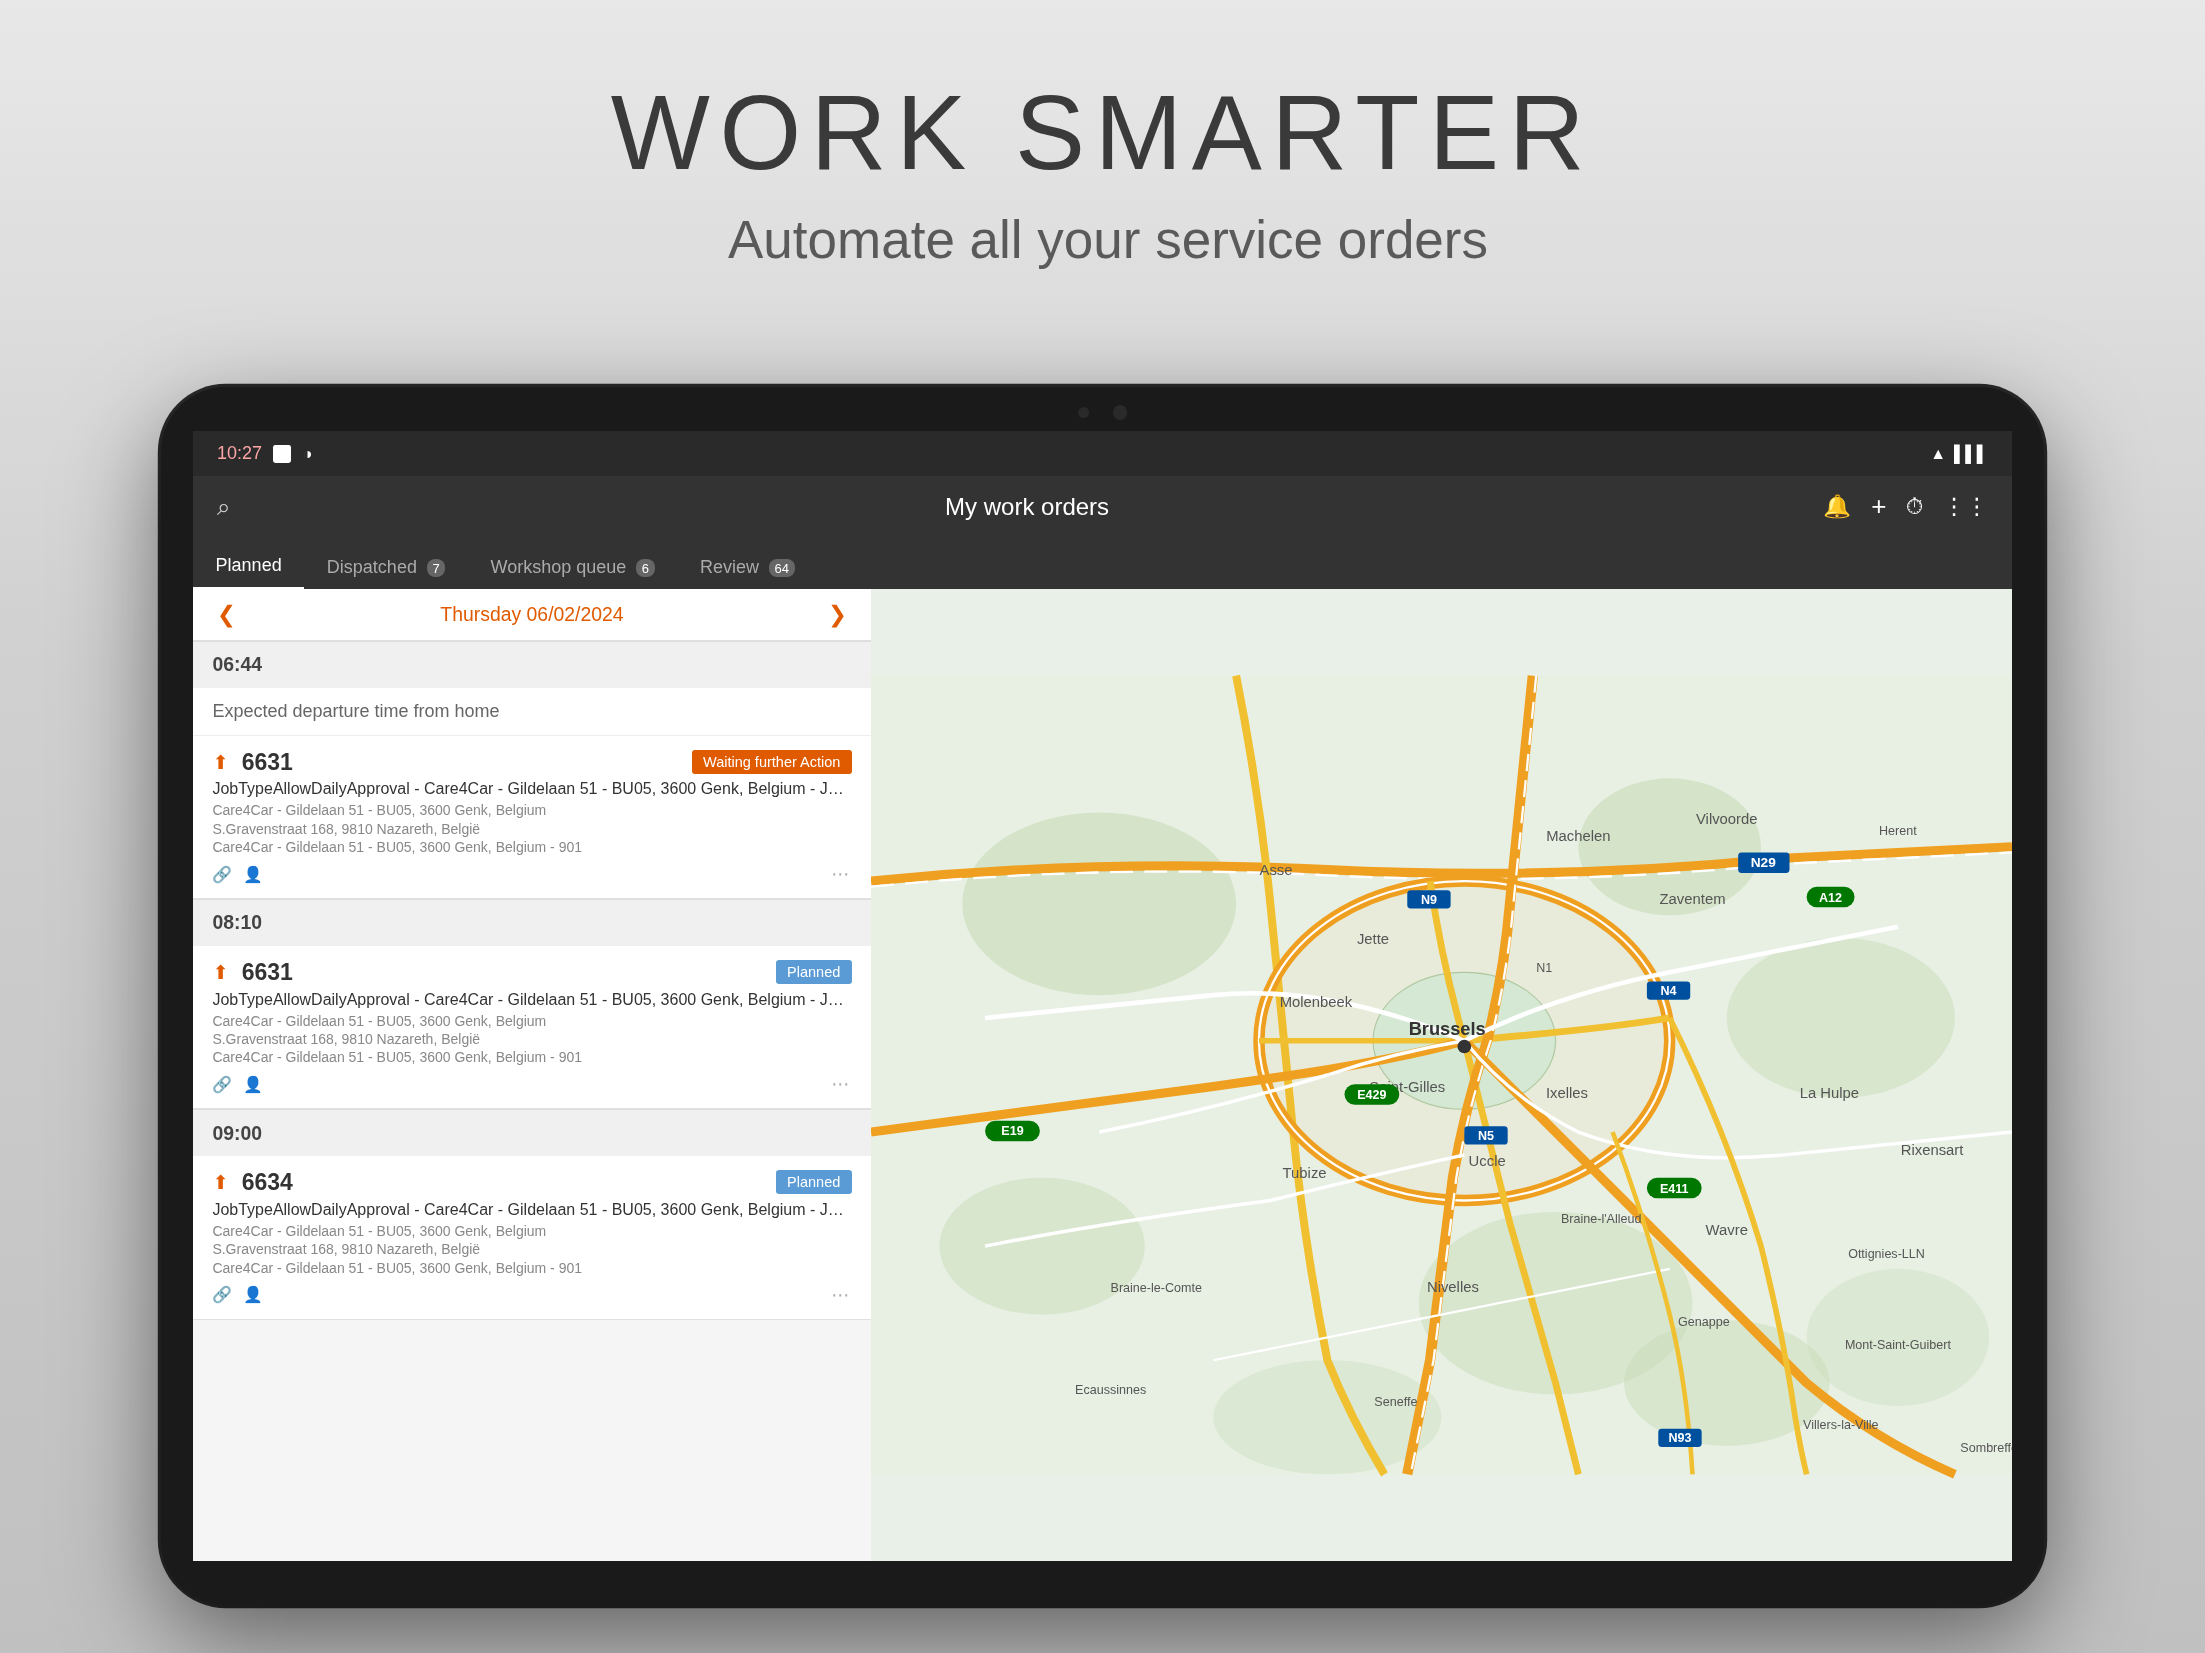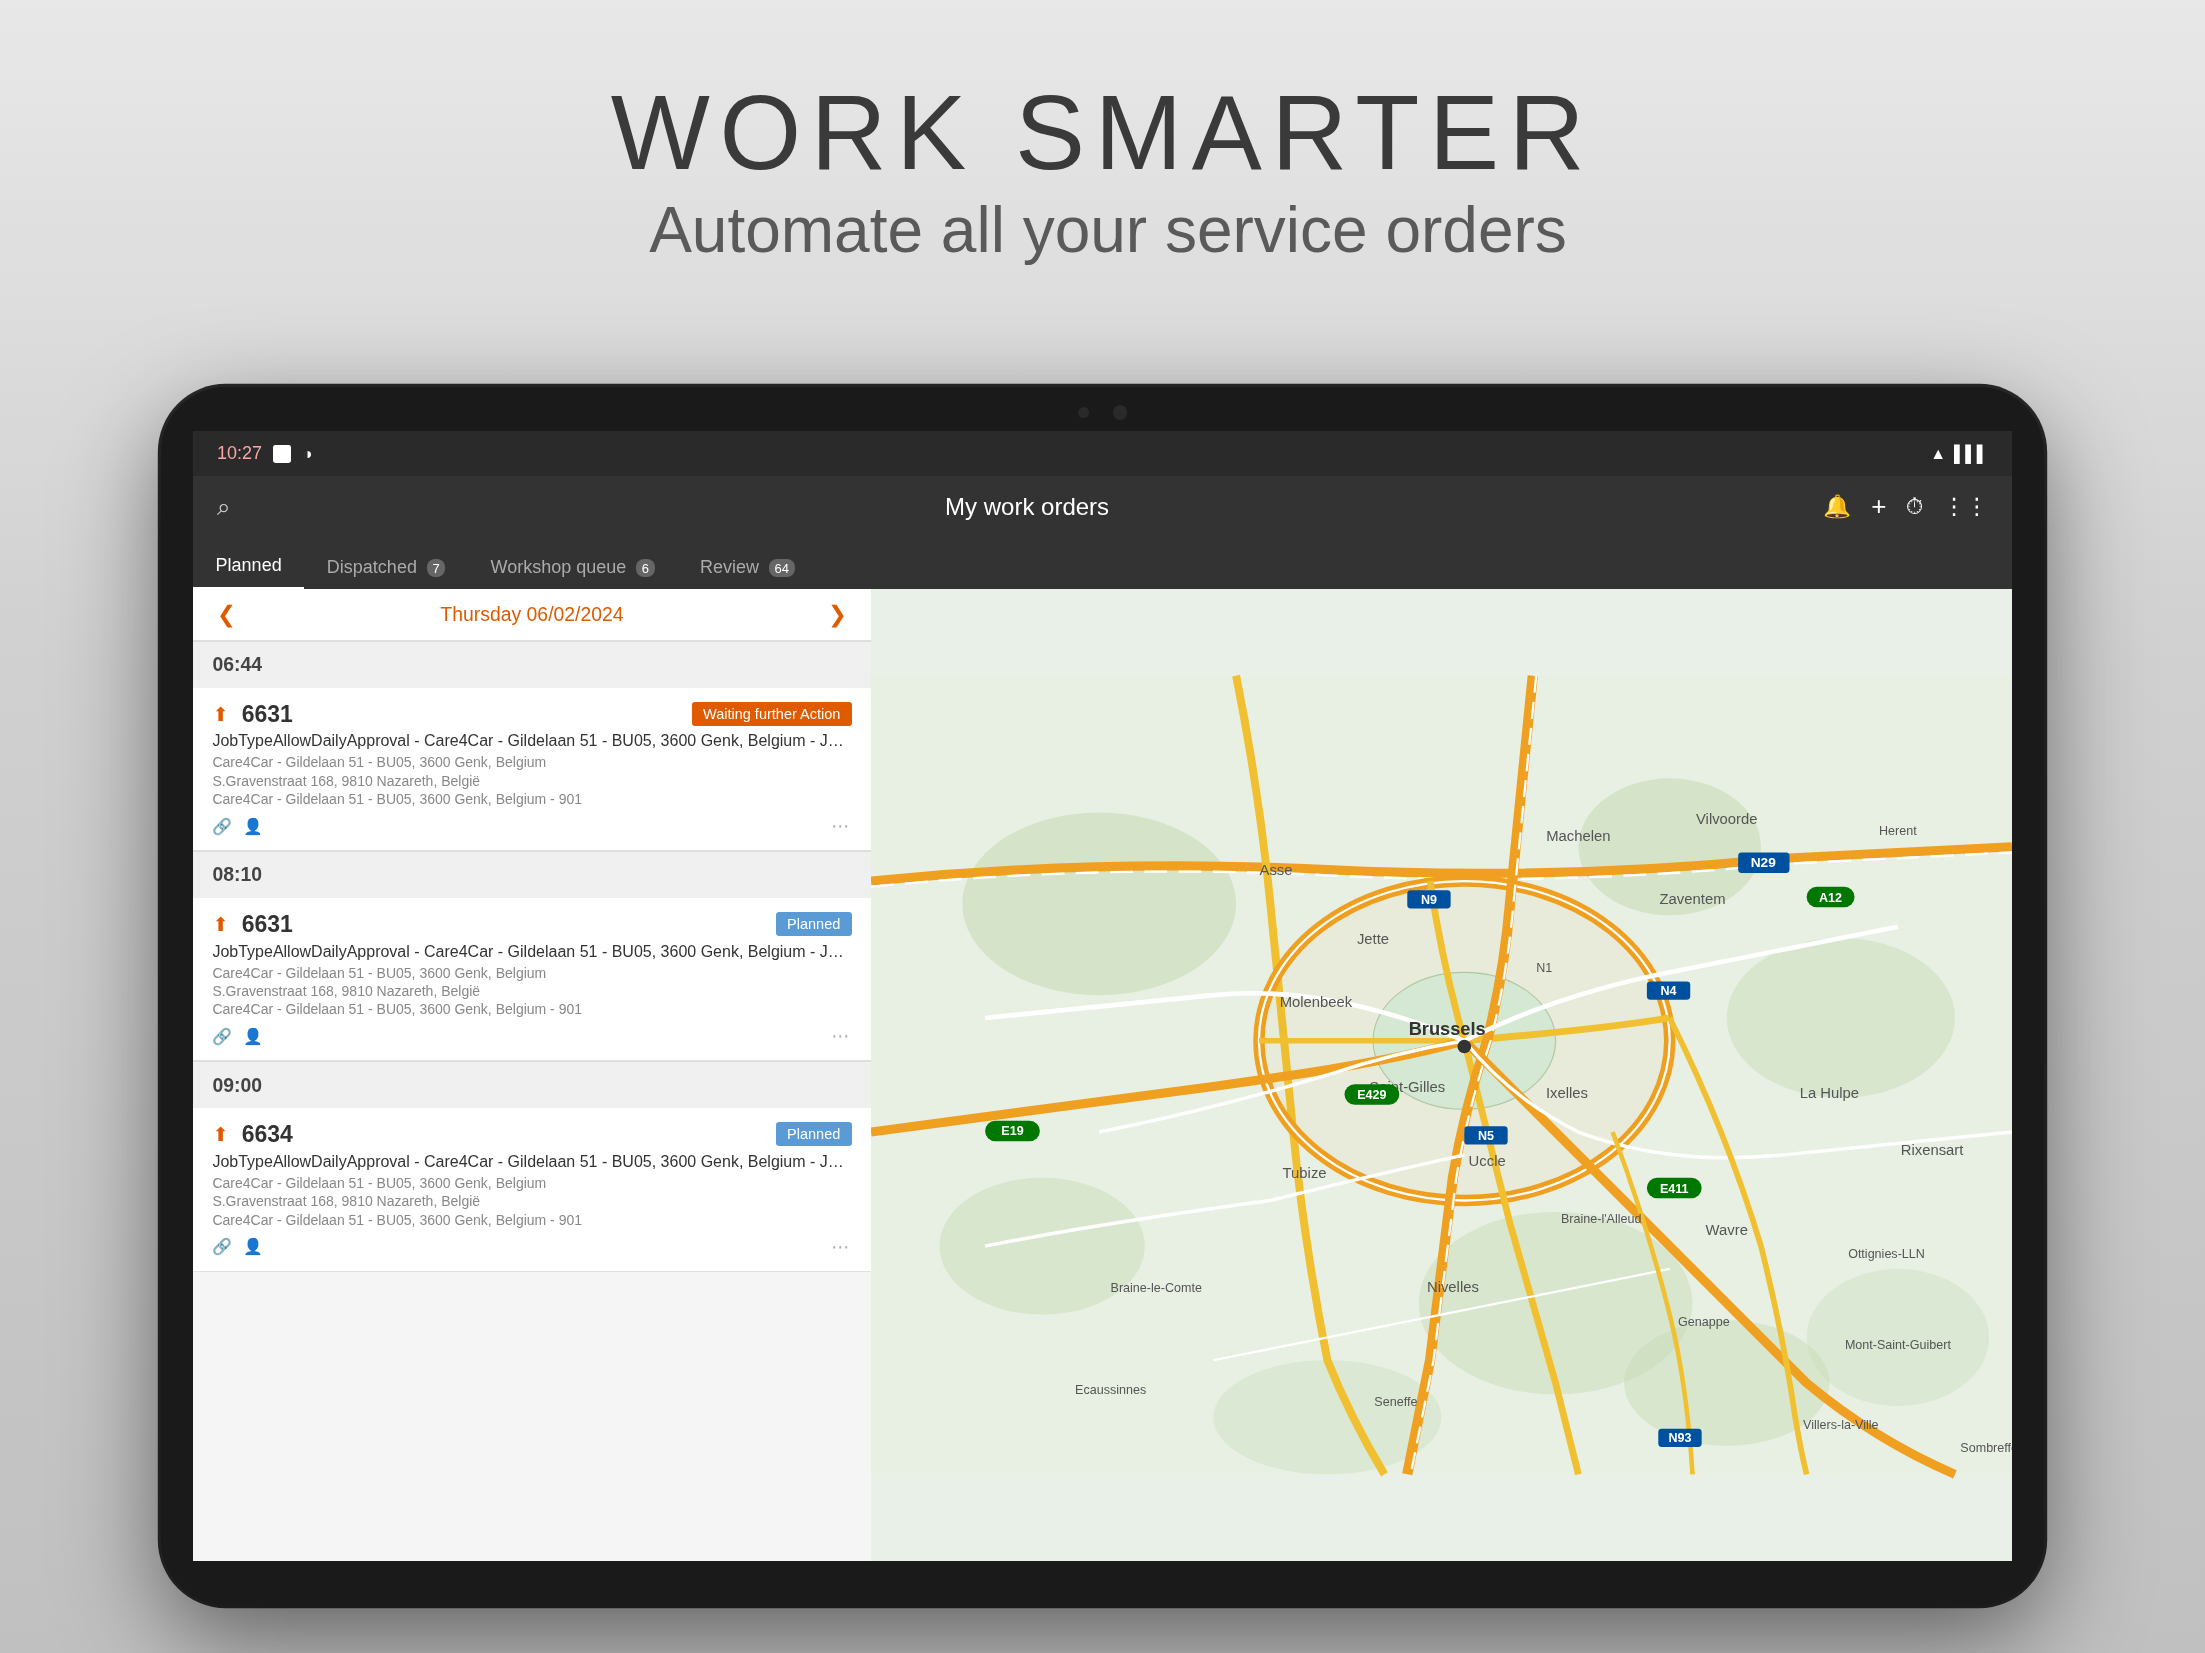--- a/index.html
+++ b/index.html
@@ -18,23 +18,24 @@
       padding-top: 73px;
     }
     .hero-title {
       font-size: 105px;
       font-weight: 300;
       color: #3a3a3a;
       letter-spacing: 9.7px;
       font-family: 'Helvetica Neue', Arial, sans-serif;
     }
     .hero-subtitle {
-      font-size: 64px;
+      font-size: 53px;
       font-weight: 300;
       color: #5a5a5a;
+      margin-top: 16px;
       padding-left: 11px;
     }
 
     
     .tablet-shell {
       position: absolute;
       top: 387px;
       left: 161px;
       right: 161px;
       bottom: 48px;
@@ -389,20 +390,23 @@
       <div class="left-panel">
 
         <div class="date-nav">
           <span class="date-nav-btn">❮</span>
           <span class="date-nav-text">Thursday 06/02/2024</span>
           <span class="date-nav-btn">❯</span>
         </div>
 
         <div class="time-slot">
           <span>06:44</span>
+        </div>
+        <div class="departure-info">
+          <span>Expected departure time from home</span>
         </div>
 
 
         <div class="work-order-card">
           <div class="card-header">
             <div class="card-id-row">
               <span class="arrow-up">⬆</span>
               <span class="card-id">6631</span>
             </div>
             <span class="badge-waiting">Waiting further Action</span>

